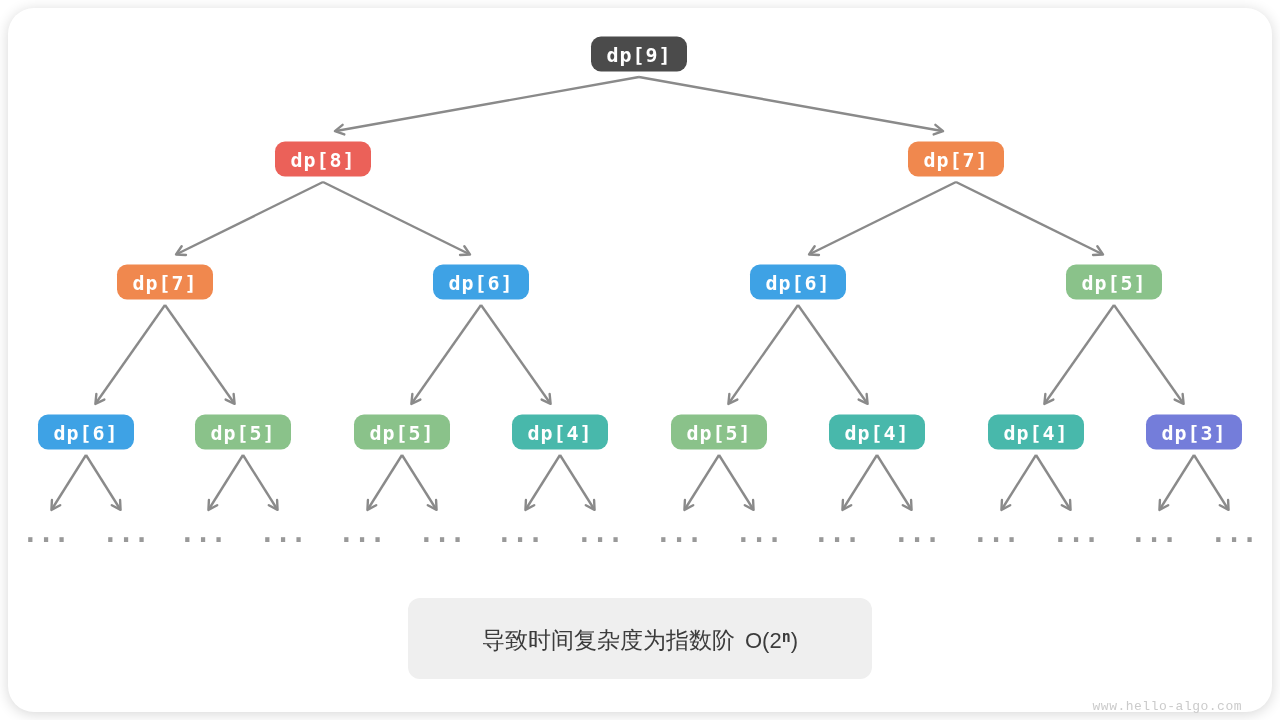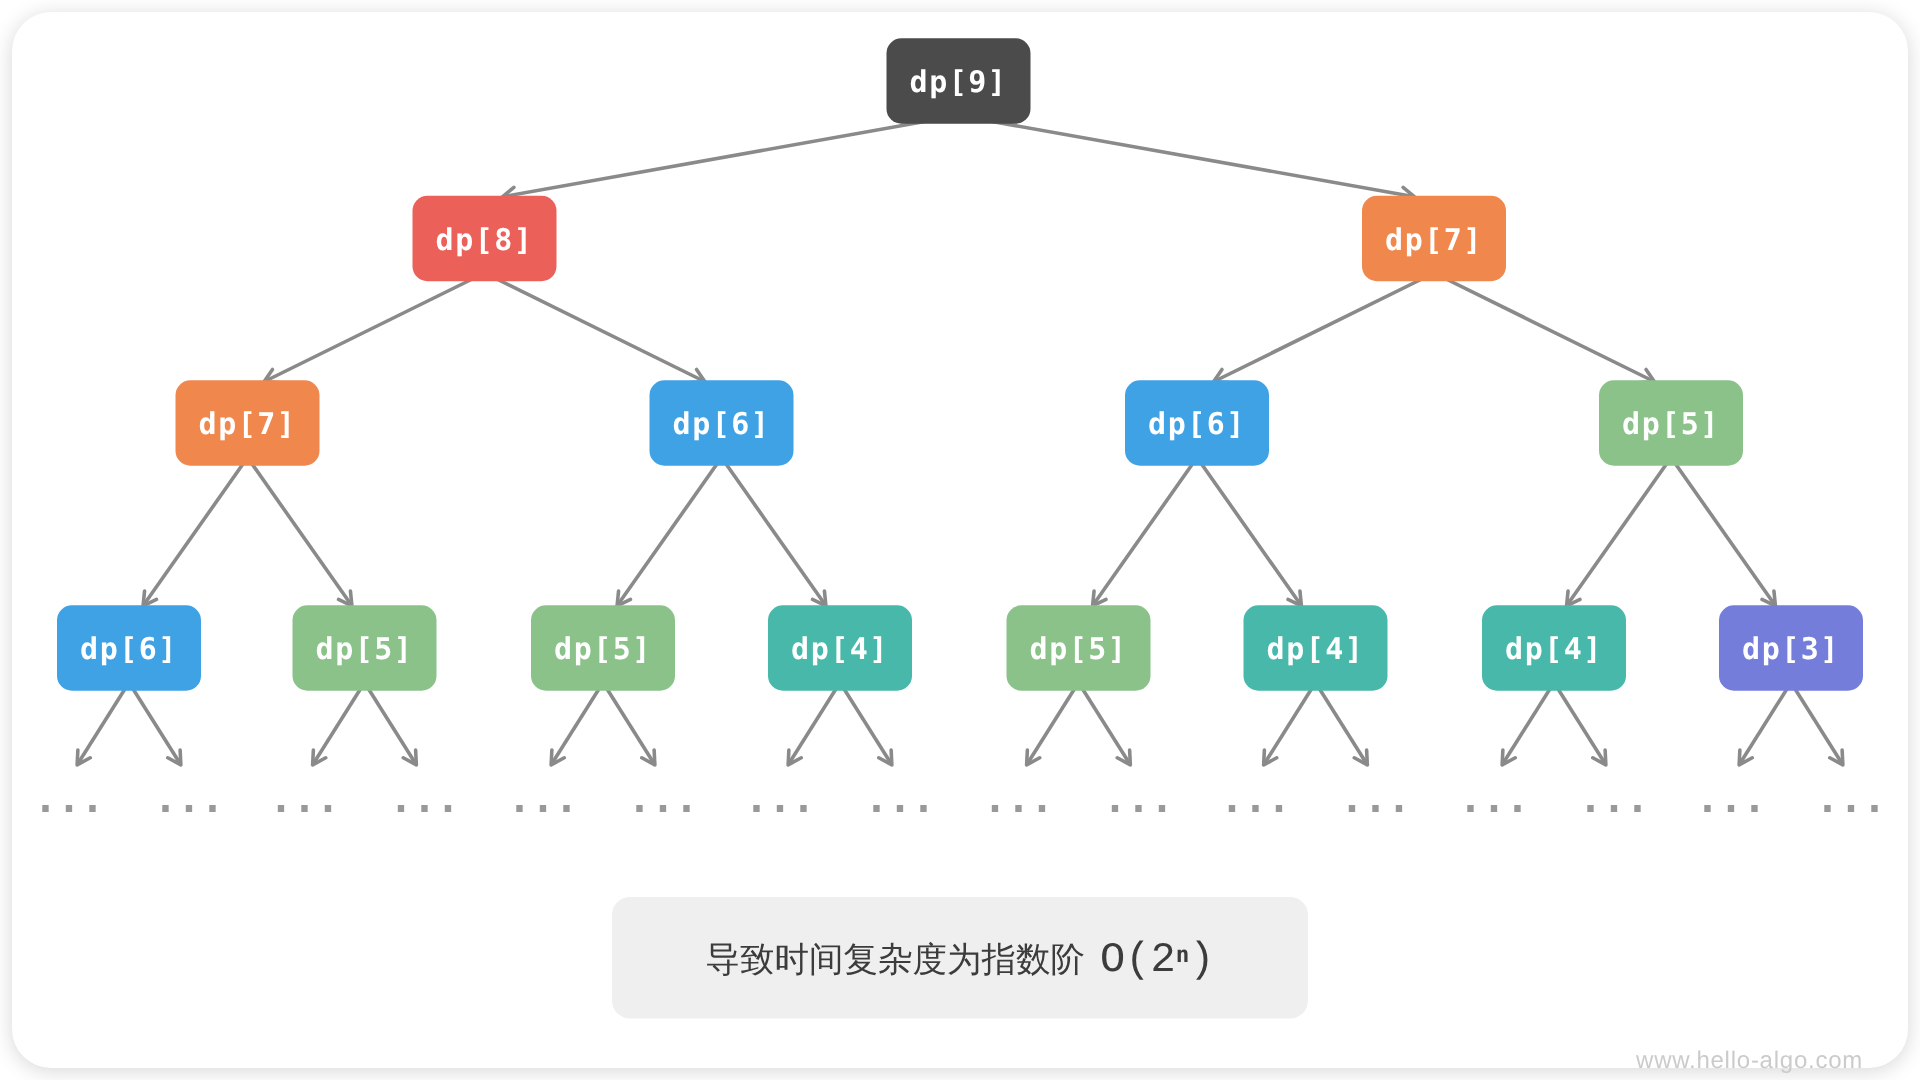--- a/index.html
+++ b/index.html
@@ -8,21 +8,21 @@
     background:#ffffff;
     font-family:"Liberation Sans",sans-serif;
   }
   .card{
     position:absolute;left:8px;top:8px;width:1264px;height:704px;
     background:#ffffff;border-radius:26px;
     box-shadow:0 2px 14px rgba(0,0,0,0.16);
   }
   .arrows{position:absolute;left:0;top:0;}
   .node{
-    position:absolute;width:96px;height:57px;border-radius:10px;
+    position:absolute;width:96px;height:35px;border-radius:10px;
     transform:translate(-50%,-50%);
     display:flex;align-items:center;justify-content:center;
     color:#ffffff;
     font-family:"DejaVu Sans Mono","Liberation Mono",monospace;
     font-size:20px;font-weight:600;letter-spacing:1px;
   }
   .node .nv{font-weight:800;}
   .c-root{background:#4b4b4b;}
   .c-red{background:#eb6159;}
   .c-orange{background:#f0884e;}
@@ -36,32 +36,32 @@
     font-weight:bold;font-size:26px;line-height:26px;
     letter-spacing:0px;color:#999999;
   }
   .caption{
     position:absolute;left:50%;top:598px;transform:translateX(-50%);
     width:464px;height:81px;background:#efefef;border-radius:12px;
     display:flex;flex-direction:column;align-items:center;justify-content:center;
     gap:3px;color:#3c3c3c;font-size:23px;line-height:32px;
   }
   .caption .mono{
-    font-family:Liberation Mono, monospace;
-    font-size:28px;
+    font-family:Liberation Sans, sans-serif;
+    font-size:22px;
   }
   .caption .mono.open{margin-left:10px;}
   .caption sup{
     font-family:"DejaVu Sans Mono","Liberation Mono",monospace;
     font-weight:bold;font-size:15px;vertical-align:6px;
   }
   .wm{
     position:absolute;top:699px;right:38px;
-    font-family:Liberation Sans, sans-serif;
-    font-size:16px;color:#cbcbcb;letter-spacing:0.5px;
+    font-family:Liberation Mono, monospace;
+    font-size:13px;color:#cbcbcb;letter-spacing:0.5px;
   }
 </style>
 </head>
 <body>
 
 <div class="card"></div>
 
 <svg class="arrows" width="1280" height="720" viewBox="0 0 1280 720">
   <defs>
     <marker id="ah" viewBox="0 0 12 12" refX="9" refY="6" markerWidth="13" markerHeight="13" orient="auto" markerUnits="userSpaceOnUse">

